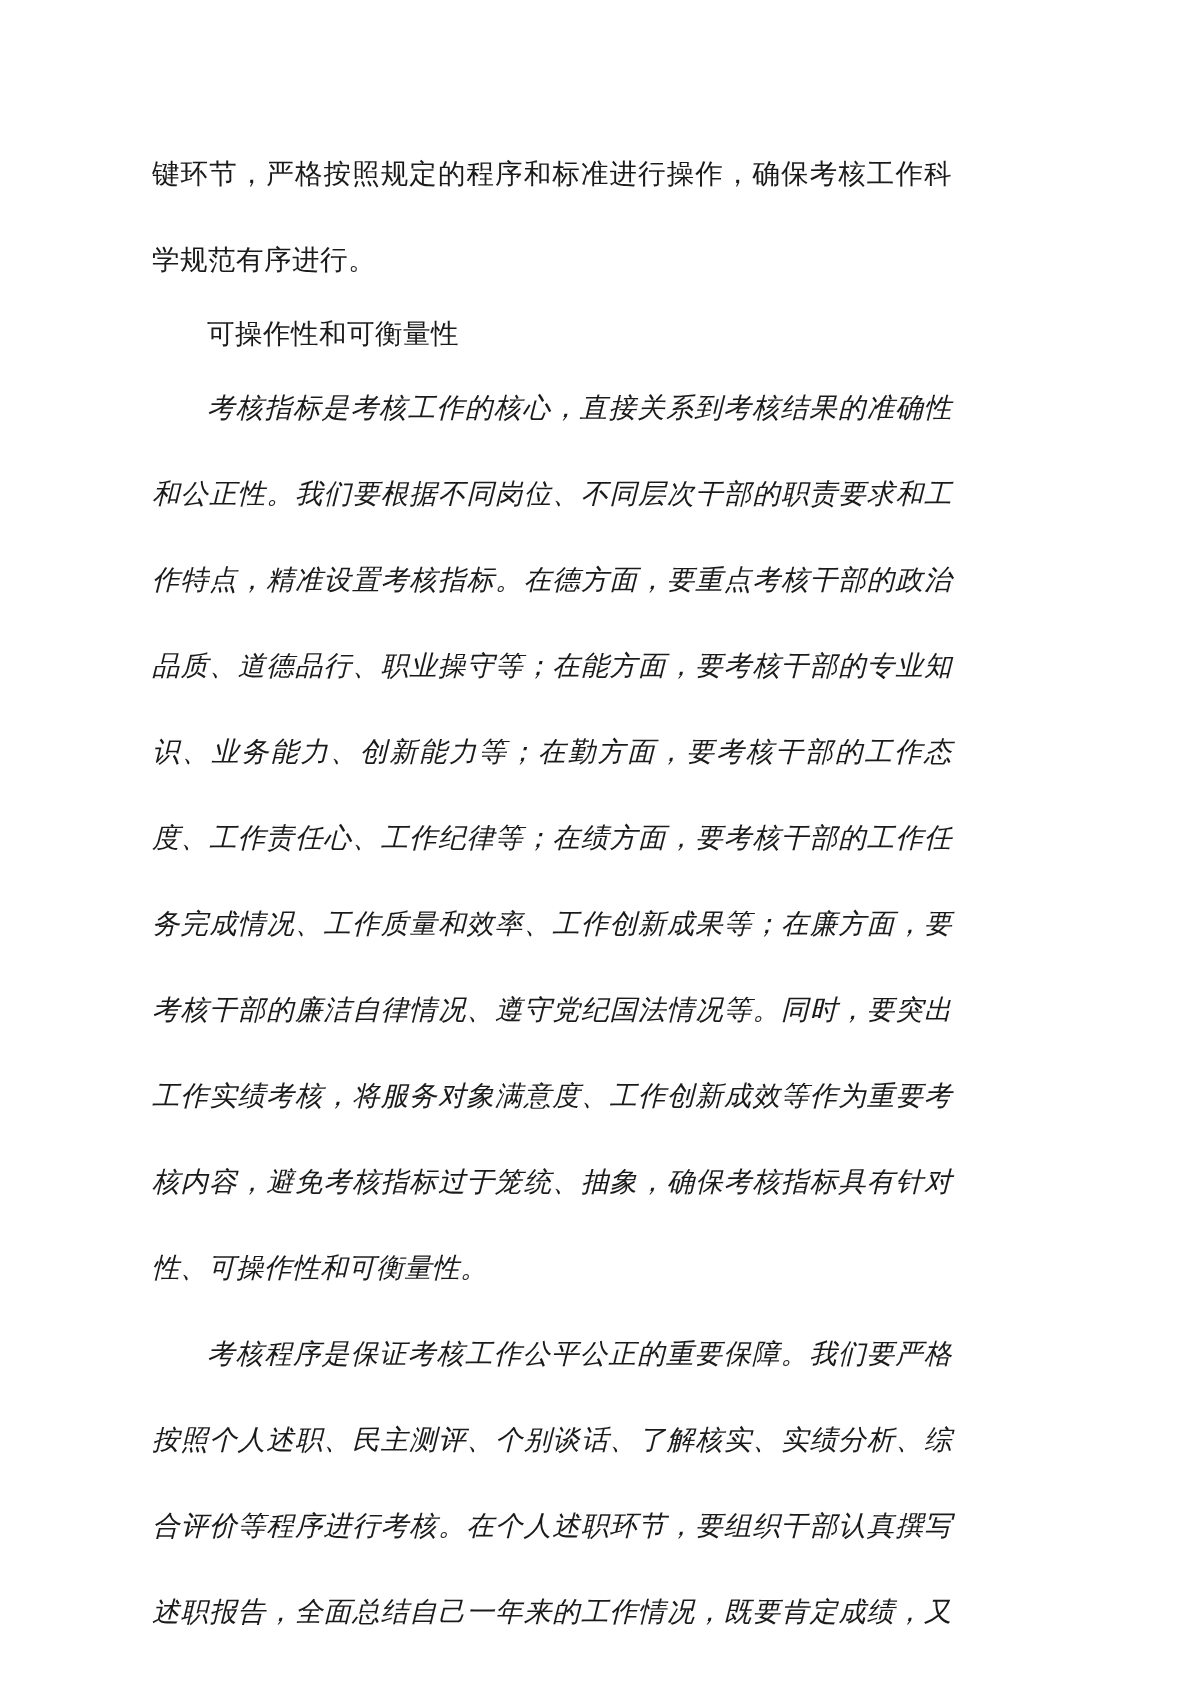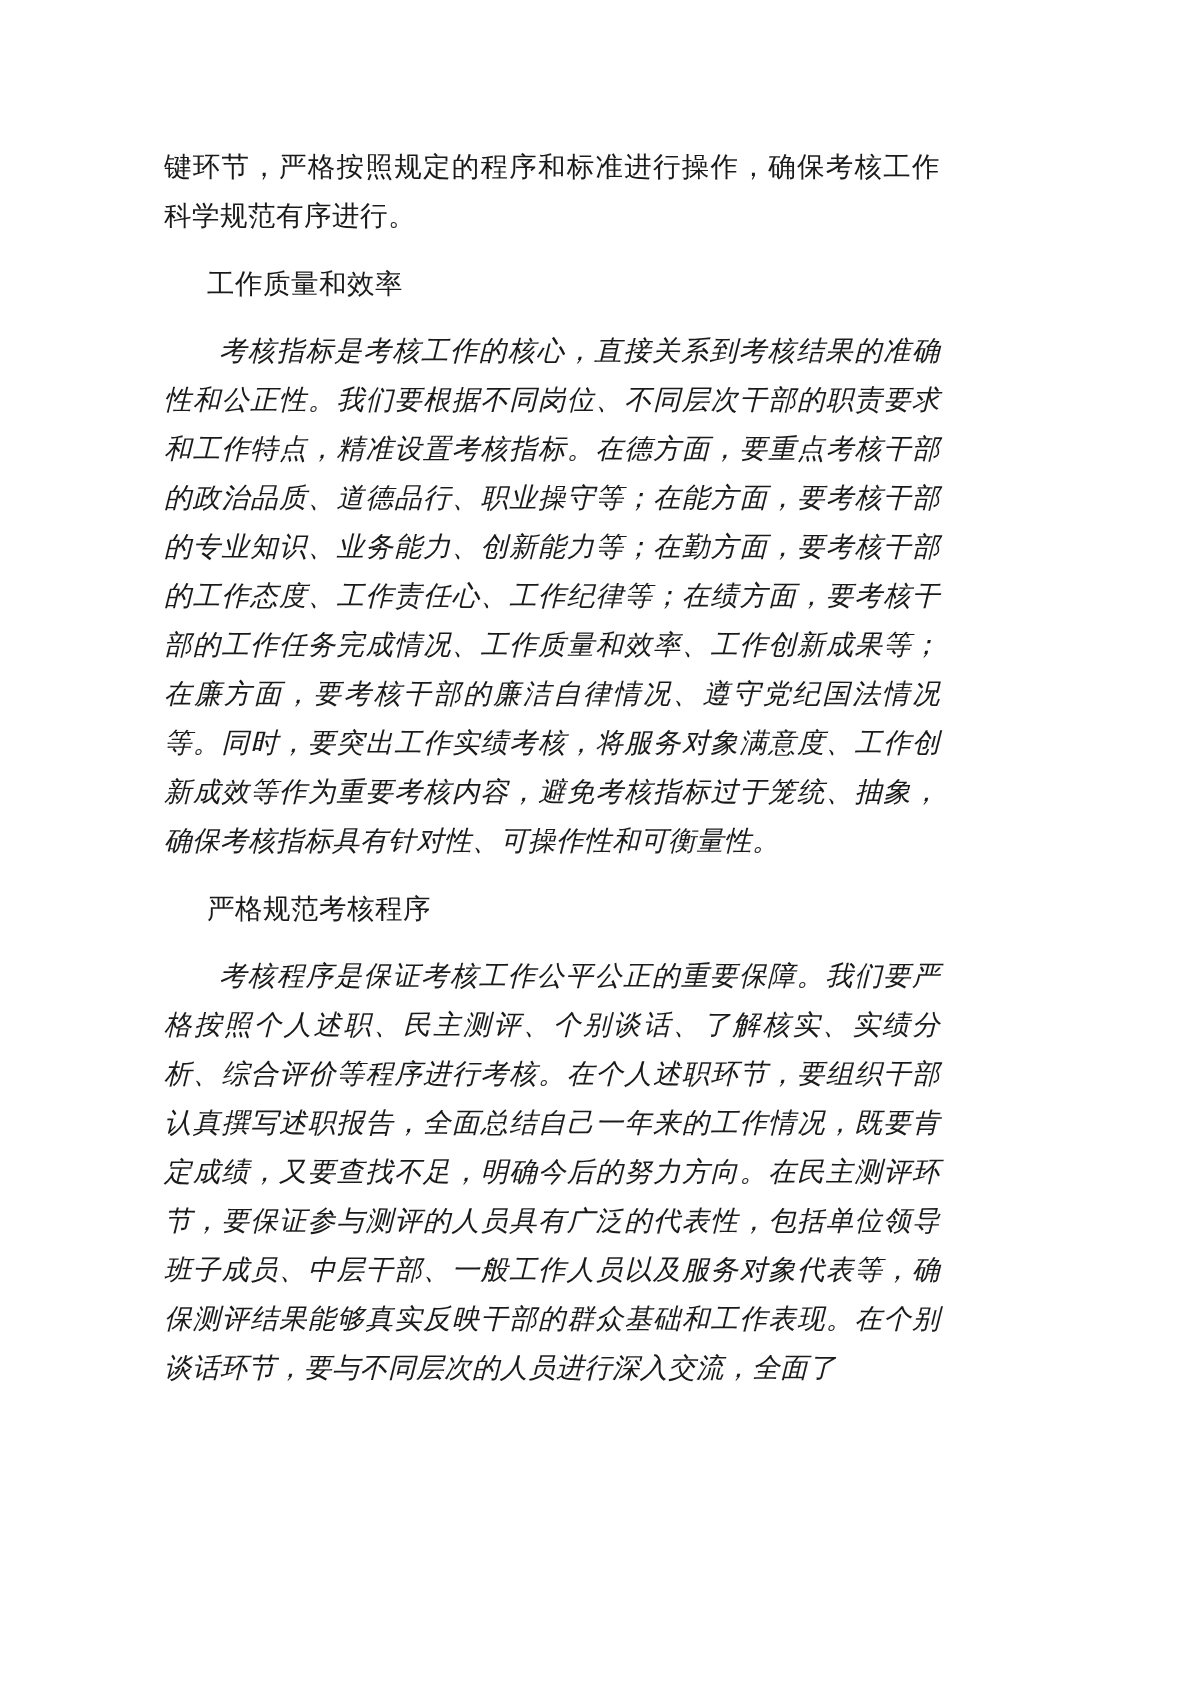--- a/index.html
+++ b/index.html
@@ -18,25 +18,25 @@
   }
   .content {
     position: absolute;
     left: 152px;
     top: 130px;
     width: 800px;
   }
   .para {
     font-family: "DejaVu Serif", "Liberation Serif", serif;
     font-size: 27.5px;
-    line-height: 49px;
+    line-height: 86px;
     color: #1a1a1a;
     text-align: justify;
     text-justify: inter-ideograph;
-    margin: 12px;
+    margin: 0;
     letter-spacing: 0.5px;
   }
   .para.indent {
     text-indent: 2em;
     font-style: italic;
   }
   .heading {
     font-family: "DejaVu Serif", "Liberation Serif", serif;
     font-size: 27.5px;
     line-height: 62px;
@@ -46,18 +46,17 @@
     font-weight: normal;
     letter-spacing: 0.5px;
   }
 </style>
 </head>
 <body>
 
 <div class="page">
   <div class="content">
     <p class="para">键环节，严格按照规定的程序和标准进行操作，确保考核工作科学规范有序进行。</p>
-    <h2 class="heading">工作质量和效率</h2>
+    <h2 class="heading">可操作性和可衡量性</h2>
     <p class="para indent">考核指标是考核工作的核心，直接关系到考核结果的准确性和公正性。我们要根据不同岗位、不同层次干部的职责要求和工作特点，精准设置考核指标。在德方面，要重点考核干部的政治品质、道德品行、职业操守等；在能方面，要考核干部的专业知识、业务能力、创新能力等；在勤方面，要考核干部的工作态度、工作责任心、工作纪律等；在绩方面，要考核干部的工作任务完成情况、工作质量和效率、工作创新成果等；在廉方面，要考核干部的廉洁自律情况、遵守党纪国法情况等。同时，要突出工作实绩考核，将服务对象满意度、工作创新成效等作为重要考核内容，避免考核指标过于笼统、抽象，确保考核指标具有针对性、可操作性和可衡量性。</p>
-    <h2 class="heading">严格规范考核程序</h2>
     <p class="para indent">考核程序是保证考核工作公平公正的重要保障。我们要严格按照个人述职、民主测评、个别谈话、了解核实、实绩分析、综合评价等程序进行考核。在个人述职环节，要组织干部认真撰写述职报告，全面总结自己一年来的工作情况，既要肯定成绩，又要查找不足，明确今后的努力方向。在民主测评环节，要保证参与测评的人员具有广泛的代表性，包括单位领导班子成员、中层干部、一般工作人员以及服务对象代表等，确保测评结果能够真实反映干部的群众基础和工作表现。在个别谈话环节，要与不同层次的人员进行深入交流，全面了</p>
   </div>
 </div>
 
 </body></html>

